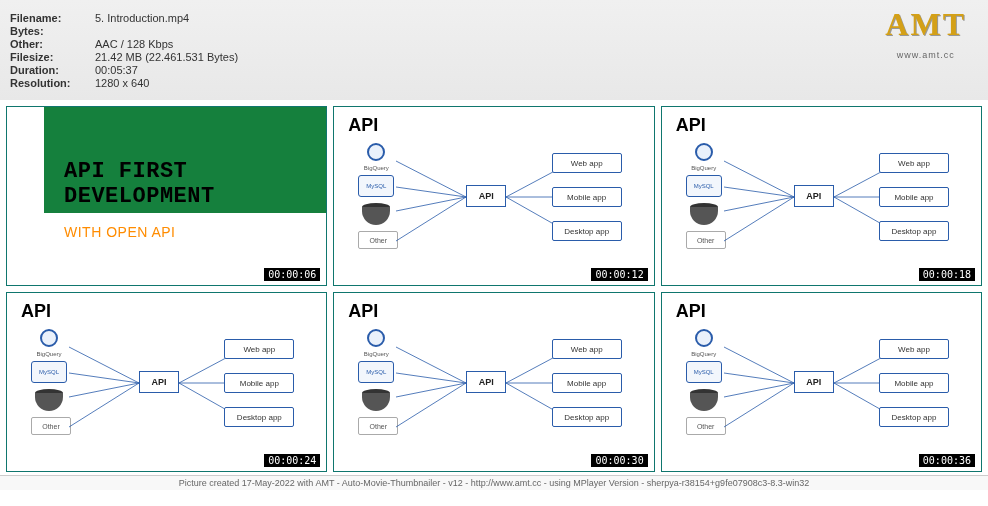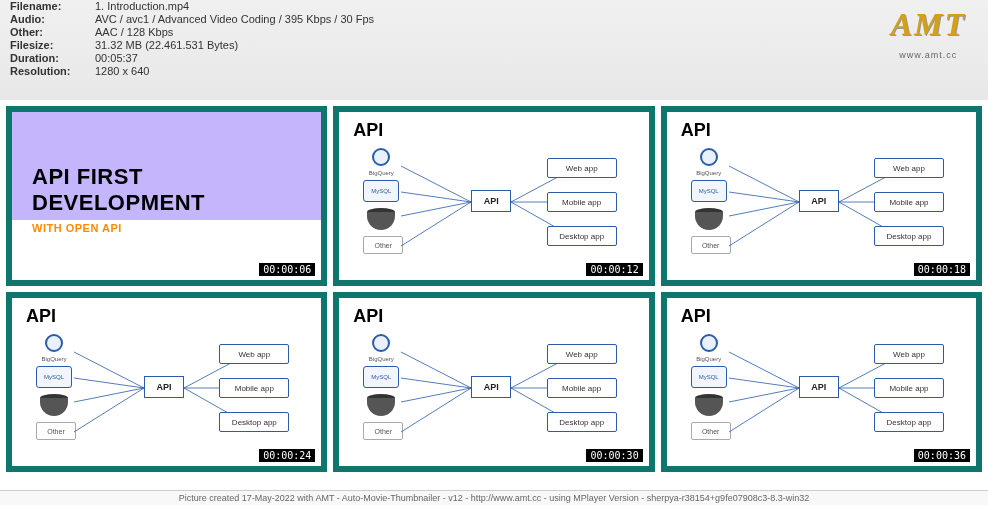--- a/index.html
+++ b/index.html
@@ -1,84 +1,83 @@
 <!DOCTYPE html>
 <html><head>
 <meta charset="utf-8">
 <style>
 * { margin: 0; padding: 0; box-sizing: border-box; }
 body { width: 988px; height: 506px; font-family: "Segoe UI", Arial, sans-serif; background: #fff; overflow: hidden; }
-.header { background: linear-gradient(#f0f0f0, #e8e8e8); padding: 0 10px; height: 100px; position: relative; font-size: 11px; color: #333; }
+.header { background: linear-gradient(#f0f0f0, #e8e8e8); padding: 12px 10px; height: 100px; position: relative; font-size: 11px; color: #333; }
 .header-row { display: flex; margin-bottom: 1px; }
 .header-label { width: 85px; font-weight: bold; }
 .header-value { }
 .logo { position: absolute; right: 22px; top: 8px; text-align: center; }
-.logo-main { font-size: 32px; font-weight: bold; font-style: italic; color: #d4a017; letter-spacing: 2px; line-height: 1; font-family: Georgia, serif; text-shadow: 1px 1px 0 #999; }
+.logo-main { font-size: 32px; font-weight: bold; color: #d4a017; letter-spacing: 2px; line-height: 1; font-family: Georgia, serif; text-shadow: 1px 1px 0 #999; }
 .logo-sub { font-size: 9px; color: #666; letter-spacing: 1px; margin-top: 10px; }
 .grid { padding: 6px; display: grid; grid-template-columns: repeat(3, 1fr); grid-template-rows: repeat(2, 180px); gap: 6px; }
-.thumb { background: #fff; border: 6px solid #0f766e; position: relative; overflow: hidden; }
+.thumb { background: #fff; border: 1px solid #0f766e; position: relative; overflow: hidden; padding-left: 37px; }
 .timestamp { position: absolute; bottom: 4px; right: 6px; background: #000; color: #fff; font-size: 10px; padding: 1px 4px; font-family: monospace; }
 .thumb-title { background: #000; color: #fff; font-weight: bold; font-size: 22px; padding: 52px 20px 4px 20px; letter-spacing: 0.5px; }
-.thumb-sub { color: #ff8c00; font-weight: bold; font-size: 11px; padding: 2px 20px; letter-spacing: 0.5px; }
+.thumb-sub { color: #ff8c00; font-weight: normal; font-size: 14px; padding: 2px 20px; letter-spacing: 0.5px; margin-top: 9px; }
 .api-label { position: absolute; top: 8px; left: 14px; font-weight: 900; font-size: 18px; color: #000; }
 .diagram { position: absolute; top: 36px; left: 24px; right: 14px; bottom: 24px; }
 .src-col { position: absolute; left: 0; top: 0; width: 50px; }
 .src-box { width: 36px; height: 22px; border: 1px solid #2a5caa; border-radius: 3px; margin-bottom: 6px; background: #f2f6fc; display: flex; align-items: center; justify-content: center; }
 .src-circle { width: 18px; height: 18px; border: 2px solid #2a5caa; border-radius: 50%; margin: 0 0 4px 9px; background: #eaf1fb; }
 .src-label { font-size: 6px; color: #555; text-align: center; width: 36px; margin-bottom: 4px; }
 .src-db { width: 28px; height: 22px; margin: 0 0 4px 4px; }
 .db-shape { width: 28px; height: 8px; background: #333; border-radius: 50%; margin-bottom: -4px; }
 .db-body { width: 28px; height: 18px; background: #555; border-radius: 0 0 14px 14px; }
 .other-box { width: 40px; height: 18px; border: 1px solid #aaa; border-radius: 2px; font-size: 7px; display: flex; align-items: center; justify-content: center; color: #555; margin-top: 6px; }
 .center-box { position: absolute; left: 108px; top: 42px; width: 40px; height: 22px; border: 1.5px solid #2a5caa; background: #fff; display: flex; align-items: center; justify-content: center; font-weight: bold; font-size: 9px; color: #222; }
 .out-col { position: absolute; right: 18px; top: 10px; }
 .out-box { width: 70px; height: 20px; border: 1px solid #2a5caa; border-radius: 2px; margin-bottom: 14px; background: #fff; display: flex; align-items: center; justify-content: center; font-size: 8px; color: #333; }
 .lines-left { position: absolute; left: 38px; top: 10px; width: 70px; height: 100px; }
 .lines-right { position: absolute; left: 148px; top: 18px; width: 60px; height: 90px; }
 svg line { stroke: #2a5caa; stroke-width: 0.8; }
-.footer { position: absolute; bottom: 1px; left: 0; right: 0; background: #f8f8f8; border-top: 1px solid #ccc; font-size: 9px; color: #666; padding: 2px 6px; text-align: center; }
+.footer { position: absolute; bottom: 16px; left: 0; right: 0; background: #f8f8f8; border-top: 1px solid #ccc; font-size: 9px; color: #666; padding: 2px 6px; text-align: center; }
 </style>
 </head>
 <body>
 
 <div class="header">
   <div class="header-row">
       <div class="header-label">Filename:</div>
-      <div class="header-value">1. Introduction.mp4</div>
-    </div>
-  <div class="header-row">
-      <div class="header-label">Audio:</div>
-      <div class="header-value">AVC / avc1 / Advanced Video Coding / 395 Kbps / 30 Fps</div>
+      <div class="header-value">5. Introduction.mp4</div>
+    </div>
+  <div class="header-row">
+      <div class="header-label">Bytes:</div>
     </div>
   <div class="header-row">
       <div class="header-label">Other:</div>
       <div class="header-value">AAC / 128 Kbps</div>
     </div>
   <div class="header-row">
       <div class="header-label">Filesize:</div>
-      <div class="header-value">31.32 MB (22.461.531 Bytes)</div>
+      <div class="header-value">21.42 MB (22.461.531 Bytes)</div>
     </div>
   <div class="header-row">
       <div class="header-label">Duration:</div>
       <div class="header-value">00:05:37</div>
     </div>
   <div class="header-row">
       <div class="header-label">Resolution:</div>
       <div class="header-value">1280 x 640</div>
     </div>
   <div class="logo">
     <div class="logo-main">AMT</div>
     <div class="logo-sub">www.amt.cc</div>
   </div>
 </div>
 
 <div class="grid">
 
   <div class="thumb" style="background:#fff;">
-    <div class="thumb-title" style="background:#c4b5fd;color:#000;">API FIRST DEVELOPMENT</div>
+    <div class="thumb-title" style="background:#15803d;color:#000;font-family:Liberation Mono, monospace;">API FIRST DEVELOPMENT</div>
     <div class="thumb-sub">WITH OPEN API</div>
     <div class="timestamp">00:00:06</div>
   </div>
 
   <div class="thumb">
     <div class="api-label">API</div>
     <div class="diagram">
       <div class="src-col">
         <div class="src-circle"></div>
         <div class="src-label">BigQuery</div>

